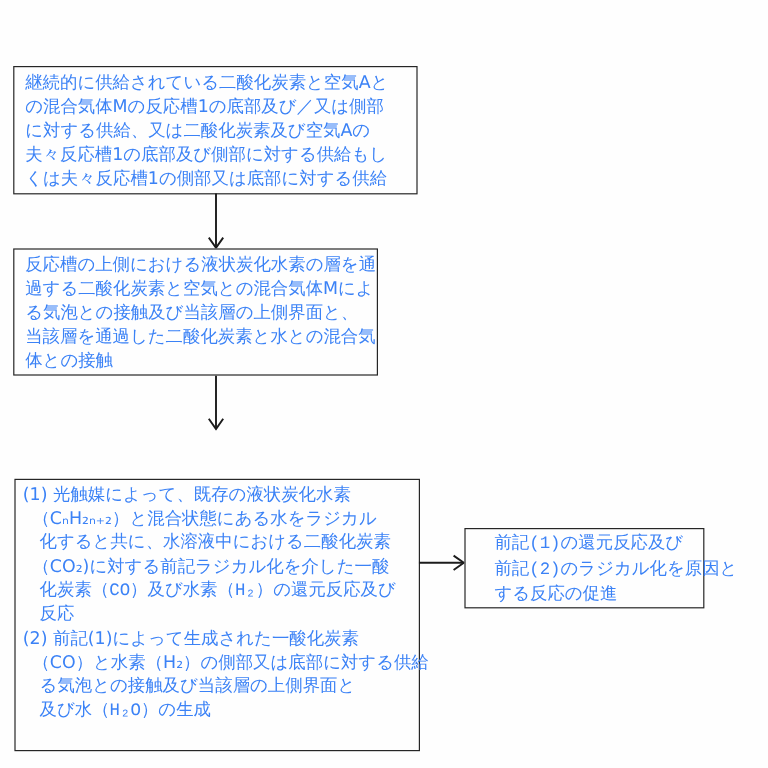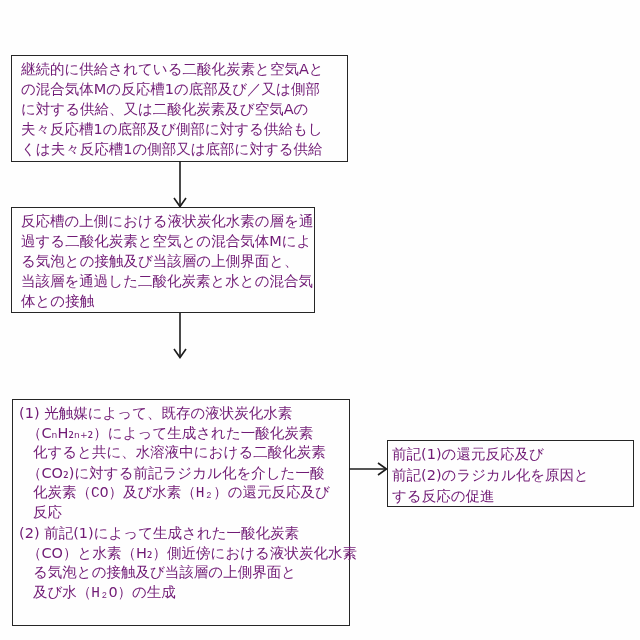--- a/index.html
+++ b/index.html
@@ -8,30 +8,30 @@
     background:#ffffff;
     font-family:"DejaVu Sans","Liberation Sans",sans-serif;
   }
   .stage{
     position:relative;width:640px;height:640px;background:#fefefe;overflow:hidden;
   }
   .box{
     position:absolute;
     border:1.5px solid #262626;
     background:#fefefe;
-    color:#701a75;
+    color:#3b82f6;
     font-size:14.5px;
     line-height:20px;
     box-sizing:border-box;
   }
   .box .ln{white-space:nowrap;}
   #box1{left:11px;top:55px;width:337px;height:107px;padding:3px 6px 0 9px;}
   #box2{left:11px;top:207px;width:304px;height:106px;padding:3px 6px 0 9px;}
   #box3{left:12px;top:358px;width:338px;height:227px;padding:3px 5px 0 6px;margin-top:41px;}
-  #box4{left:387px;top:440px;width:247px;height:67px;padding:3px 6px 0 4px;line-height:21px;}
+  #box4{left:387px;top:440px;width:200px;height:67px;padding:3px 6px 0 24px;line-height:21px;font-family:Liberation Mono, monospace;}
   .ind1{padding-left:8px;}
   .ind2{padding-left:14px;font-family:Liberation Mono, monospace;}
   .arrow{position:absolute;display:block;}
   #arrow1{left:168px;top:161px;}
   #arrow2{left:168px;top:313px;}
   #arrow3{left:349px;top:458px;}
   .arrow line,.arrow path{stroke:#1c1c1c;stroke-width:1.6;fill:none;}
 </style>
 </head>
 <body>
@@ -59,27 +59,27 @@
     <div class="ln">体との接触</div>
   </div>
 
   <svg class="arrow" id="arrow2" width="24" height="46">
     <line x1="12" y1="0" x2="12" y2="44"></line>
     <path d="M 6 36 L 12 44.5 L 18 36"></path>
   </svg>
 
   <div class="box" id="box3">
     <div class="ln">(1) 光触媒によって、既存の液状炭化水素</div>
-    <div class="ln ind1">（CₙH₂ₙ₊₂）によって生成された一酸化炭素</div>
+    <div class="ln ind1">（CₙH₂ₙ₊₂）と混合状態にある水をラジカル</div>
     <div class="ln ind2">化すると共に、水溶液中における二酸化炭素</div>
     <div class="ln ind1">（CO₂)に対する前記ラジカル化を介した一酸</div>
     <div class="ln ind2">化炭素（CO）及び水素（H₂）の還元反応及び</div>
     <div class="ln ind2">反応</div>
     <div class="ln">(2) 前記(1)によって生成された一酸化炭素</div>
-    <div class="ln ind1">（CO）と水素（H₂）側近傍における液状炭化水素</div>
+    <div class="ln ind1">（CO）と水素（H₂）の側部又は底部に対する供給</div>
     <div class="ln ind2">る気泡との接触及び当該層の上側界面と</div>
     <div class="ln ind2">及び水（H₂O）の生成</div>
   </div>
 
   <svg class="arrow" id="arrow3" width="39" height="22">
     <line x1="0" y1="11" x2="37" y2="11"></line>
     <path d="M 29 5 L 37.5 11 L 29 17"></path>
   </svg>
 
   <div class="box" id="box4">

